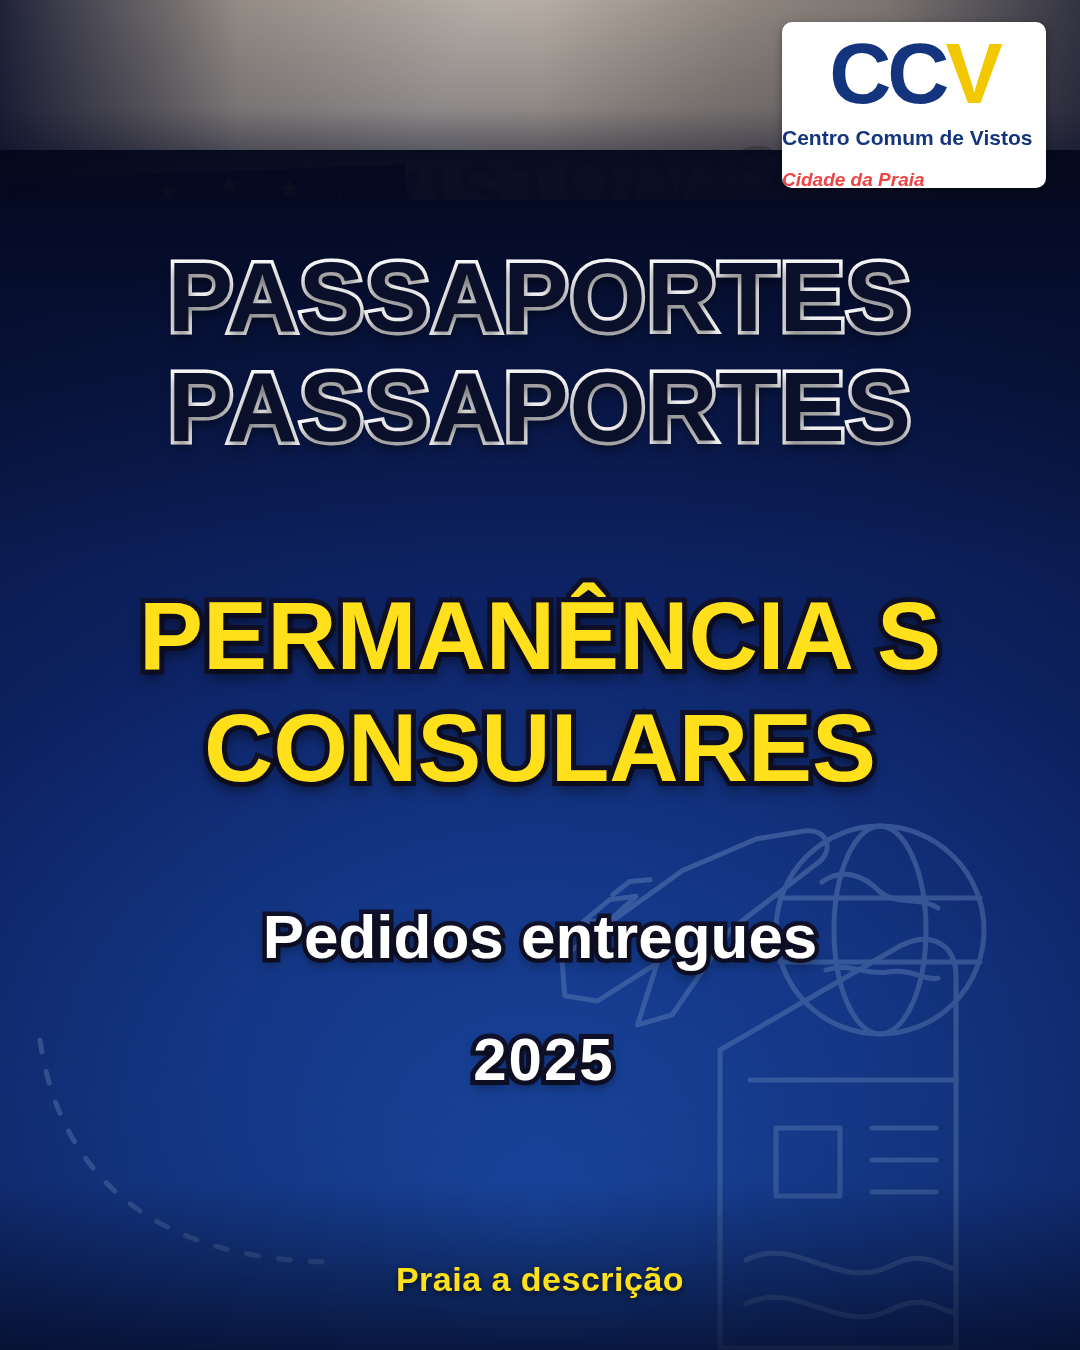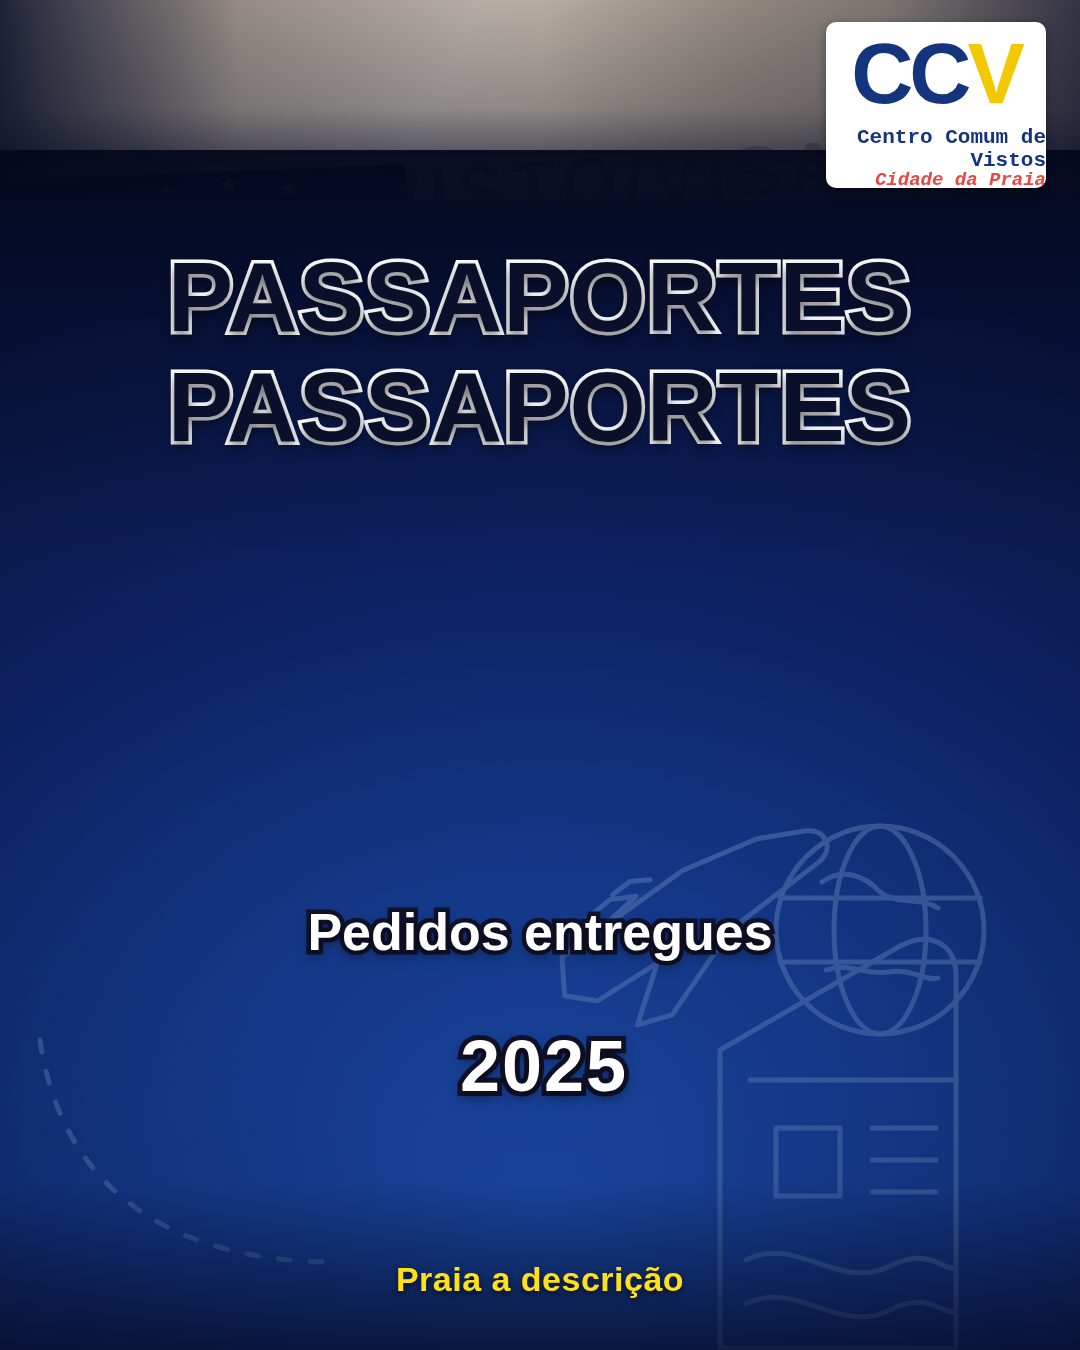--- a/index.html
+++ b/index.html
@@ -110,21 +110,21 @@
     width: 1080px;
     height: 830px;
     opacity: 0.30;
   }
   .art svg { display: block; }
 
   
   .logo {
     position: absolute;
     right: 34px; top: 22px;
-    width: 220px;
+    width: 264px;
     height: 166px;
     background: #ffffff;
     border-radius: 10px;
     box-shadow: 0 3px 10px rgba(0,0,0,0.35);
     overflow: hidden;
   }
   .logo-mark {
     position: absolute;
     left: 0; right: 0; top: 8px;
     text-align: center;
@@ -132,22 +132,22 @@
     font-weight: bold;
     font-size: 86px;
     line-height: 1;
     letter-spacing: -4px;
     color: #14357e;
   }
   .logo-mark .v { color: #f2c800; }
   .logo-line {
     position: absolute;
     left: 0; right: 0;
-    text-align: right;
-    font-family: Liberation Mono, monospace;
+    text-align: left;
+    font-family: Liberation Sans, sans-serif;
   }
   .logo-line.l1 {
     top: 104px;
     color: #14357e;
     font-weight: bold;
     font-size: 21px;
   }
   .logo-line.l2 {
     top: 116px;
     color: #ef4444;
@@ -183,29 +183,29 @@
     letter-spacing: 0px;
     color: #ffe01b;
     -webkit-text-stroke: 10px #11122b;
     paint-order: stroke fill;
     text-shadow: 0 8px 14px rgba(0,0,0,0.55);
   }
   .title-yellow .line2 { display: block; margin-top: 16px; }
 
   .subtitle {
     top: 906px;
-    font-size: 52px;
+    font-size: 62px;
     color: #ffffff;
     -webkit-text-stroke: 9px #11122b;
     paint-order: stroke fill;
     text-shadow: 0 6px 12px rgba(0,0,0,0.5);
   }
   .year {
     top: 1030px;
-    font-size: 72px;
+    font-size: 60px;
     color: #ffffff;
     -webkit-text-stroke: 10px #11122b;
     paint-order: stroke fill;
     letter-spacing: 2px;
     text-shadow: 0 6px 12px rgba(0,0,0,0.5);
     margin-left: 8px;
   }
   .cta {
     top: 1262px;
     font-size: 34px;
@@ -287,18 +287,22 @@
     </div>
     <div class="logo-line l1">Centro Comum de Vistos</div>
     <div class="logo-line l2">Cidade da Praia</div>
   </div>
 
   <div class="headline title-main">
     <span>PASSAPORTES</span>
     <span class="line2">PASSAPORTES</span>
   </div>
 
+  <div class="headline title-yellow">
+    <span>PERMANÊNCIA S</span>
+    <span class="line2">CONSULARES</span>
+  </div>
 
   <div class="headline subtitle">Pedidos entregues</div>
   <div class="headline year">2025</div>
   <div class="headline cta">Praia a descrição</div>
 
 </div>
 
 </body></html>

